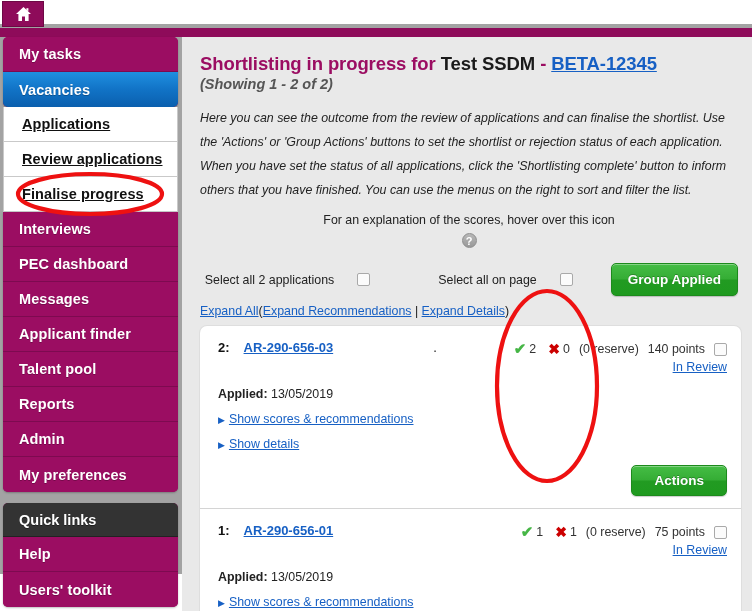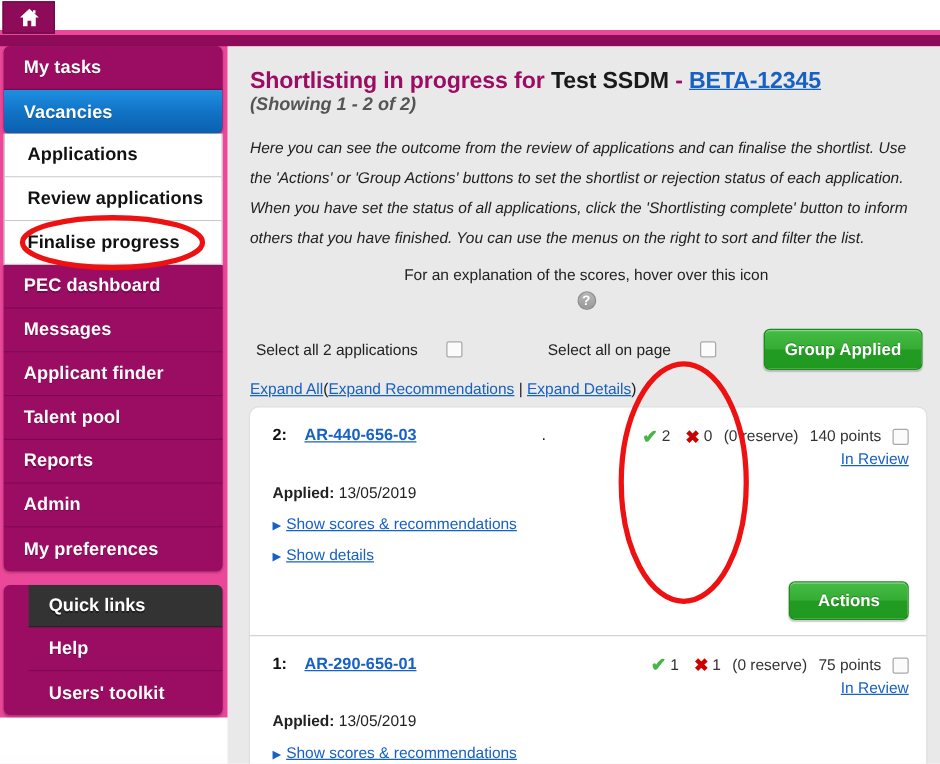--- a/index.html
+++ b/index.html
@@ -3,21 +3,21 @@
 <meta charset="utf-8">
 <style>
   * { box-sizing: border-box; }
   html, body {
     margin: 0; padding: 0;
     width: 752px; height: 611px;
     background: #ffffff;
     font-family: "Liberation Sans", sans-serif;
     overflow: hidden;
   }
-  #app { position: relative; width: 752px; height: 574px; background: #ec4899; }
+  #app { position: relative; width: 752px; height: 574px; background: #a3a3a3; }
 
   
   .topbar { position: absolute; left: 0; top: 0; width: 752px; height: 24px; background: #ffffff; }
   .home-tab {
     position: absolute; left: 2px; top: 1px; width: 42px; height: 26px;
     background: #8e0b5a; border: 1px solid #6d0945;
     display: flex; align-items: center; justify-content: center;
   }
   .home-tab svg { display: block; }
   .topband { position: absolute; left: 0; top: 28px; width: 752px; height: 9px; background: #8e0b5a; }
@@ -39,23 +39,24 @@
   .nav-item:last-child { border-bottom: none; }
   .nav-item.active-blue {
     background: linear-gradient(to bottom, #1f8fe0 0%, #1173c6 50%, #0a5fae 100%);
     color: #ffffff;
   }
   .nav-item.sub {
     background: #ffffff; color: #111111;
     border-bottom: 1px solid #c9c9c9;
     text-shadow: none; font-weight: bold; font-size: 14.5px;
     padding-left: 18px;
+    text-decoration: underline;
   }
   .subwrap { background: #ffffff; border-left: 1px solid #c9c9c9; border-right: 1px solid #c9c9c9; }
-  .quicklinks { margin-top: 11px; padding-left: 20px; }
+  .quicklinks { margin-top: 11px; }
   .ql-head {
     height: 34px; display: flex; align-items: center; padding-left: 16px;
     background: #333333; color: #ffffff; font-size: 14.5px; font-weight: bold;
     border-bottom: 1px solid #222; text-shadow: 0 1px 0 rgba(0,0,0,.4);
   }
 
   
   .main { position: absolute; left: 182px; top: 37px; width: 570px; height: 574px; background: #e9e9e9; }
   .main-inner { padding: 16px 14px 0 18px; }
 
@@ -185,20 +186,23 @@
       <div class="nav-item sub">
         <span>Review applications</span>
       </div>
       <div class="nav-item sub" style="border-bottom:1px solid #c9c9c9;">
         <span>Finalise progress</span>
       </div>
     </div>
 
     <div class="navblock" style="border-radius:0 0 5px 5px;">
       <div class="nav-item">
+        <span>Interviews</span>
+      </div>
+      <div class="nav-item">
         <span>PEC dashboard</span>
       </div>
       <div class="nav-item">
         <span>Messages</span>
       </div>
       <div class="nav-item">
         <span>Applicant finder</span>
       </div>
       <div class="nav-item">
         <span>Talent pool</span>
@@ -257,21 +261,21 @@
 
       <div class="expandrow">
         <a href="#">Expand All</a><span>(</span><a href="#">Expand Recommendations</a> <span>|</span> <a href="#">Expand Details</a><span>)</span>
       </div>
 
       <div class="cardlist">
 
         <div class="card">
           <div class="card-top">
             <span class="rank">2:</span>
-            <a class="ref" href="#">AR-440-656-03</a>
+            <a class="ref" href="#">AR-290-656-03</a>
             <span class="dot-mark">.</span>
             <div class="meta">
               <div class="meta-line1">
                 <span class="tick">✔</span>
                 <span>2</span>
                 <span class="cross">✖</span>
                 <span>0</span>
                 <span class="reserve">(0 reserve)</span>
                 <span class="points">140 points</span>
                 <span class="cbx meta-cbx"></span>

